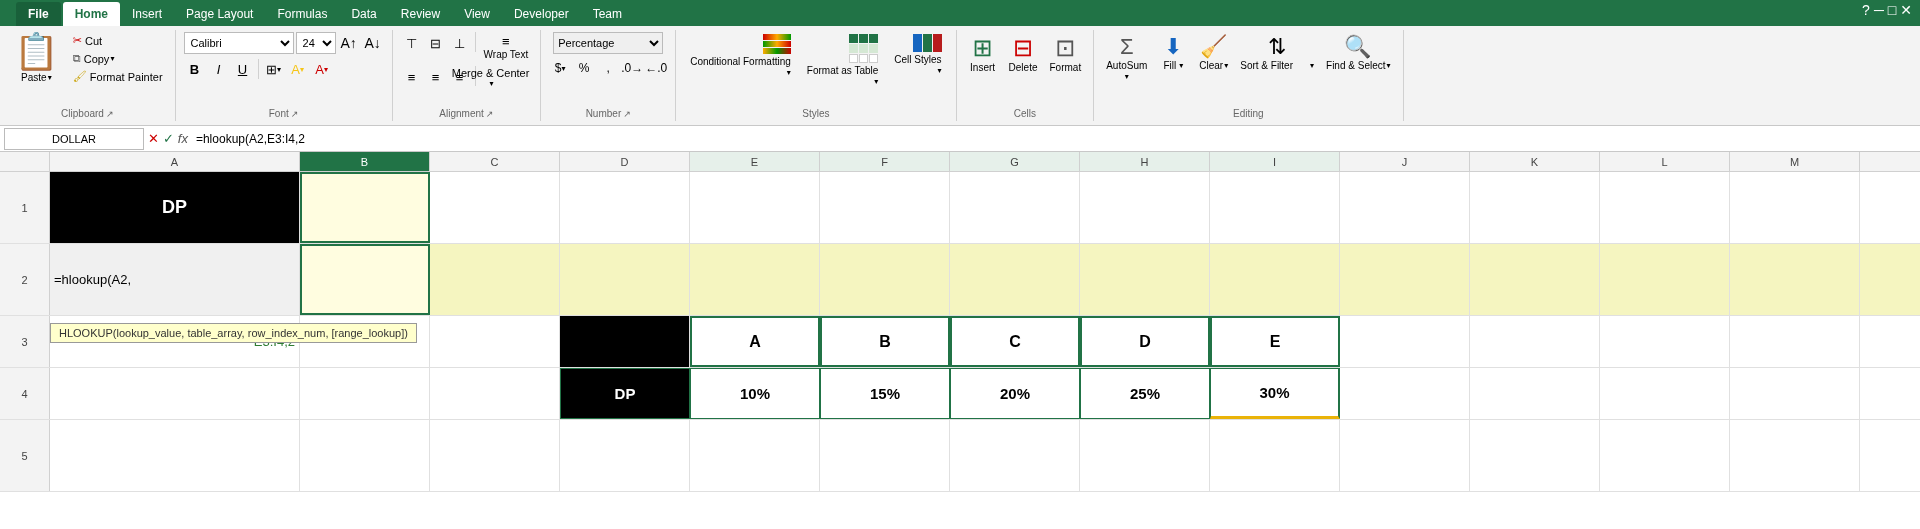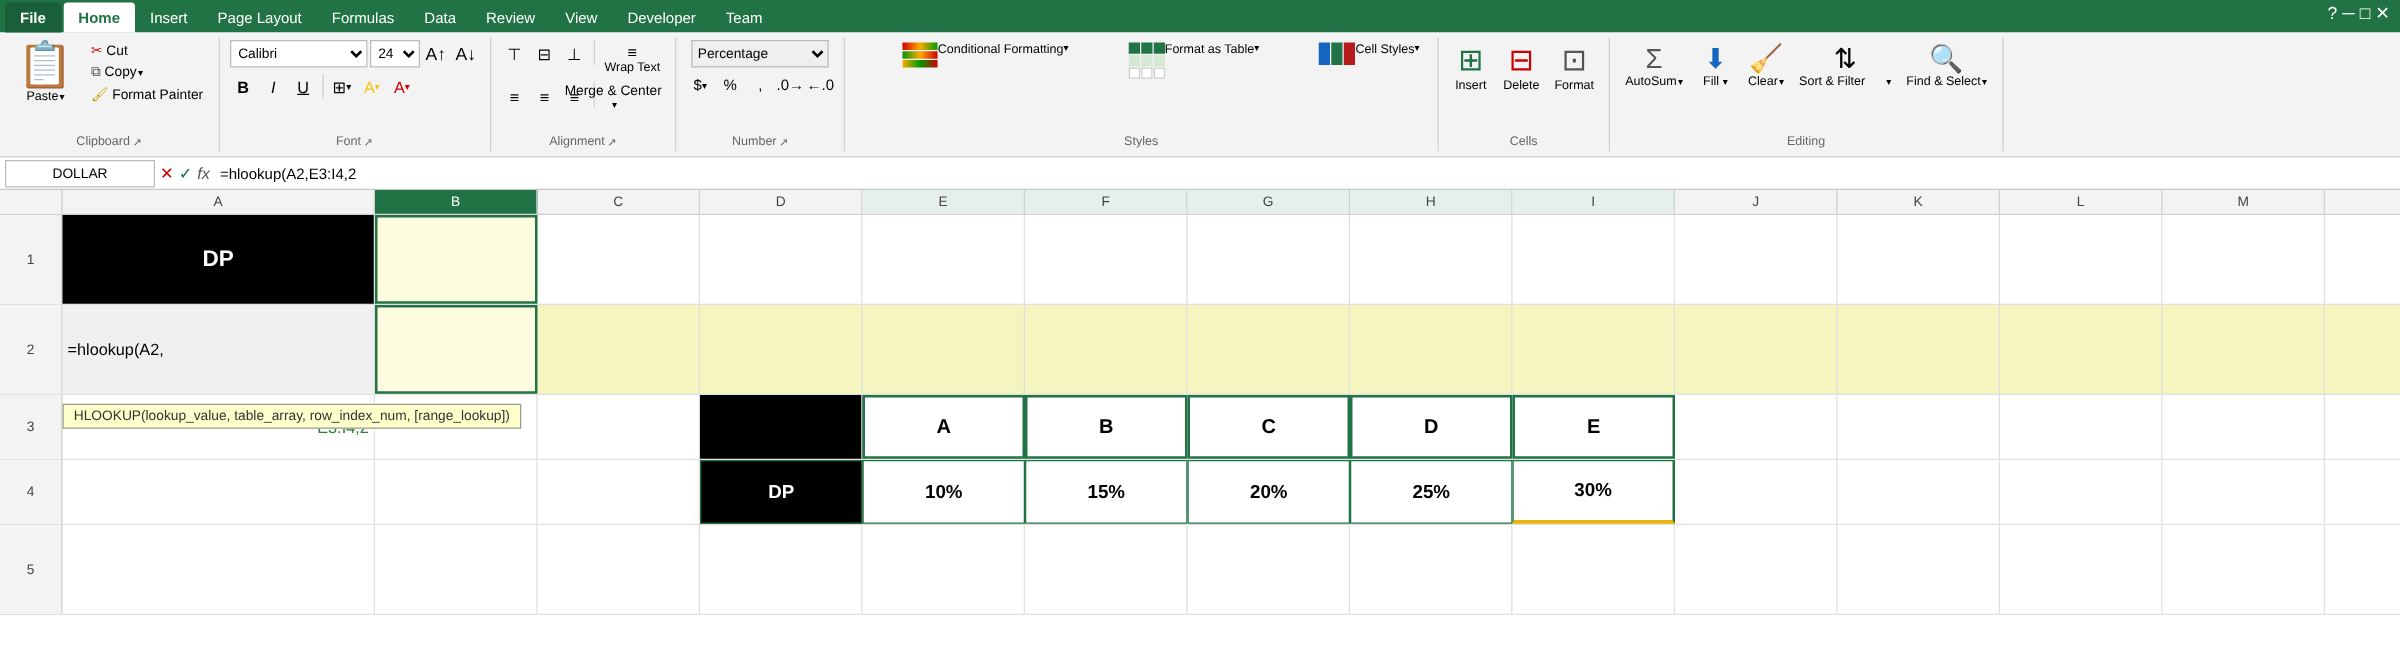--- a/index.html
+++ b/index.html
@@ -4,21 +4,21 @@
   <style>
     * { margin: 0; padding: 0; box-sizing: border-box; }
     body { font-family: 'Segoe UI', Tahoma, Geneva, Verdana, sans-serif; font-size: 11px; background: #fff; overflow: hidden; }
 
     
     .ribbon-tabs {
       display: flex;
       background: #217346;
       height: 26px;
       align-items: flex-end;
-      padding-left: 4px;
+      padding-left: 16px;
     }
     .ribbon-tab {
       padding: 4px 12px;
       color: #fff;
       font-size: 12px;
       cursor: pointer;
       border-radius: 3px 3px 0 0;
       height: 24px;
       display: flex;
       align-items: center;
@@ -205,21 +205,21 @@
       display: flex;
       align-items: center;
       height: 26px;
       border-bottom: 1px solid #c8c8c8;
       background: #fff;
       padding: 0 4px;
       gap: 4px;
     }
 
     .name-box {
-      width: 120px;
+      width: 140px;
       height: 22px;
       border: 1px solid #bbb;
       font-size: 11px;
       padding: 1px 16px;
       text-align: center;
     }
 
     .formula-icons {
       display: flex;
       gap: 4px;
@@ -389,27 +389,26 @@
       flex-direction: column;
     }
 
     .dropdown-arrow {
       font-size: 8px;
       margin-left: 2px;
     }
 
     .cond-format-btn {
       display: flex;
-      flex-direction: row;
-      align-items: flex-start;
+      flex-direction: column;
+      align-items: flex-end;
       cursor: pointer;
       padding: 2px 6px;
       border-radius: 2px;
       font-size: 10px;
-      margin-left: 32px;
     }
 
     .col-a { width: 250px; min-width: 250px; }
     .col-b { width: 130px; min-width: 130px; }
     .col-c { width: 130px; min-width: 130px; }
     .col-d { width: 130px; min-width: 130px; }
     .col-e { width: 130px; min-width: 130px; }
     .col-f { width: 130px; min-width: 130px; }
     .col-g { width: 130px; min-width: 130px; }
     .col-h { width: 130px; min-width: 130px; }
@@ -612,21 +611,21 @@
       </div>
       <div class="ribbon-group-label">
         <span>Cells</span>
       </div>
     </div>
 
     <div class="ribbon-group">
       <div class="ribbon-group-content" style="gap:4px;">
         <div class="ribbon-btn">
           <span style="font-size:22px; color:#555;">Σ</span>
-          <span style="font-size:10px; display:flex; align-items:center; gap:1px;">
+          <span style="font-size:10px; display:flex; align-items:center; gap:1px;flex-direction:column;">
             <span>AutoSum</span>
             <span style="font-size:8px;">▾</span>
           </span>
         </div>
         <div class="ribbon-btn">
           <span style="font-size:22px; color:#1565C0;">⬇</span>
           <span style="font-size:10px; display:flex; align-items:center; gap:3px;">
             <span>Fill</span>
             <span style="font-size:8px;">▾</span>
           </span>

